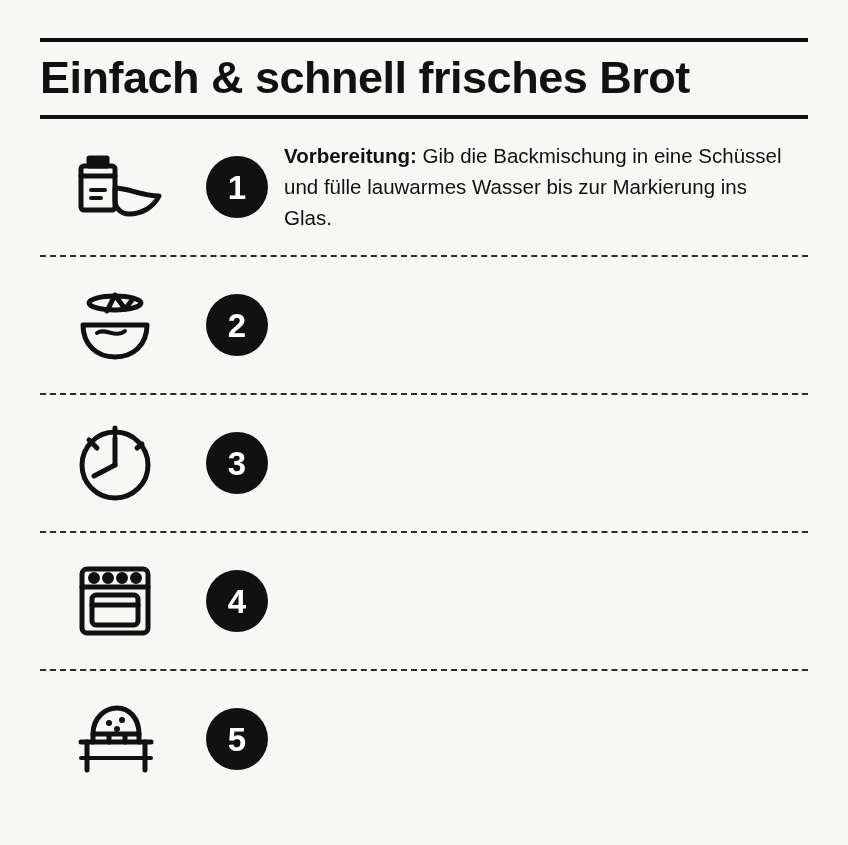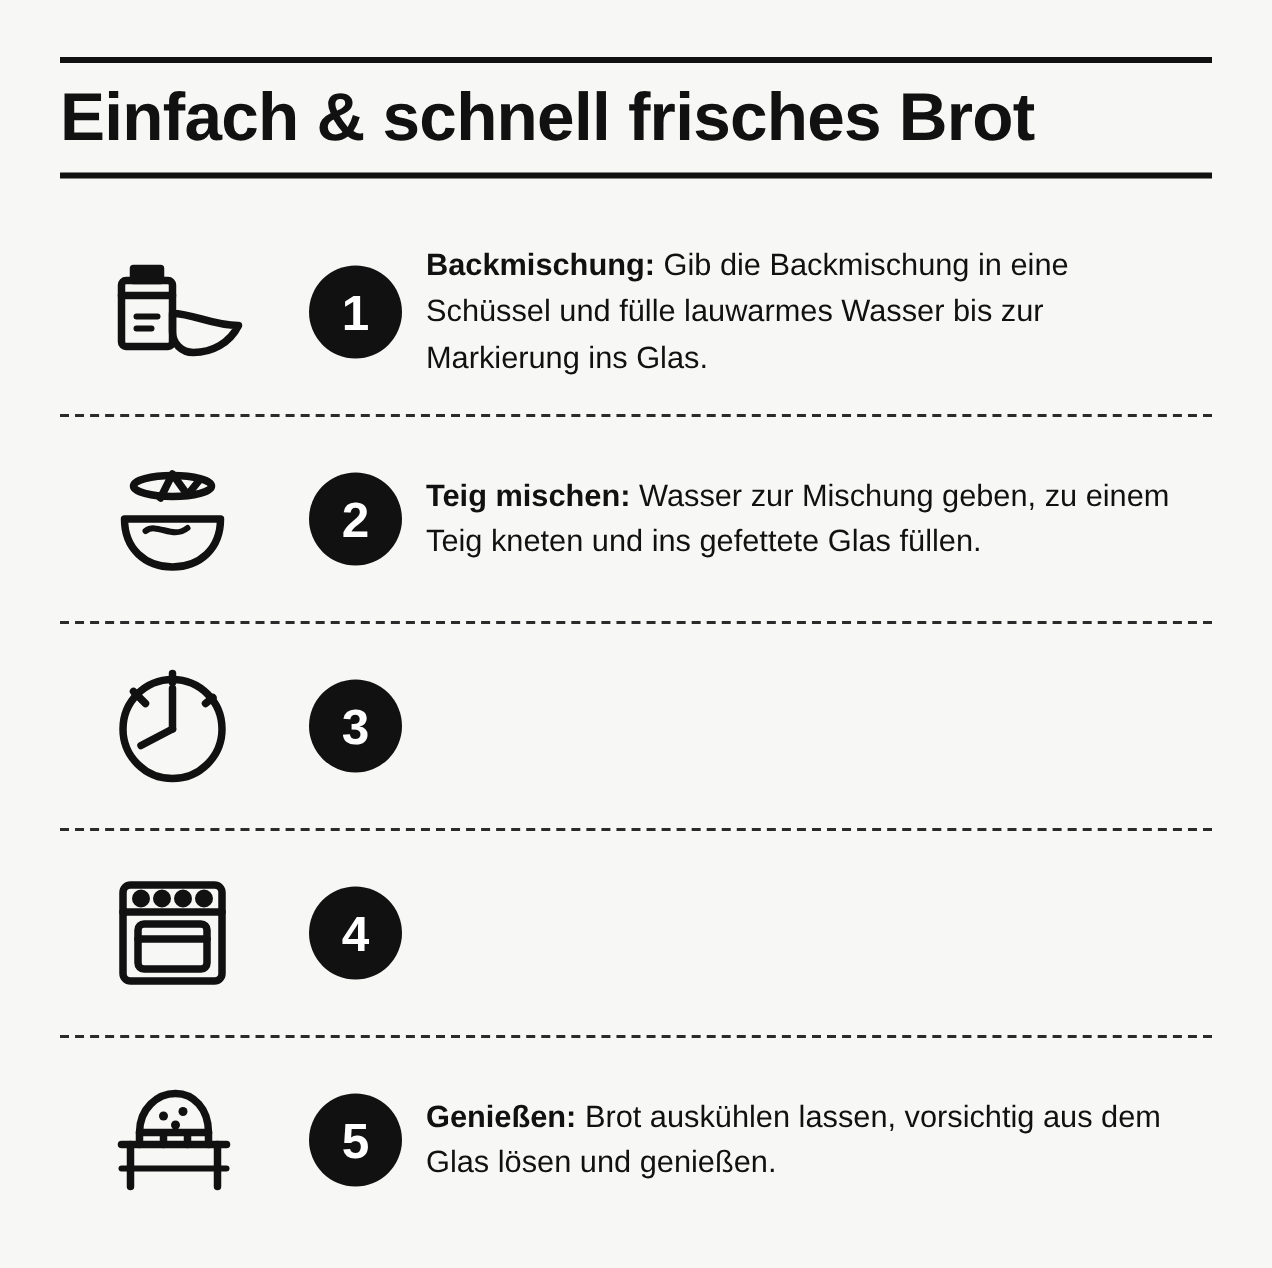--- a/index.html
+++ b/index.html
@@ -19,21 +19,21 @@
     height: 845px;
     box-sizing: border-box;
     padding: 38px 40px 20px 40px;
     display: flex;
     flex-direction: column;
   }
   .title-block {
     border-top: 4px solid #111111;
     border-bottom: 4px solid #111111;
     padding: 12px 0 14px 0;
-    margin: 0 0 21px 0;
+    margin: 0 0 0 0;
   }
   .title {
     font-size: 45px;
     font-weight: bold;
     letter-spacing: -0.5px;
     line-height: 1.05;
     margin: 0;
     color: #111111;
   }
   .steps {
@@ -113,43 +113,38 @@
             <path d="M24 38 h14 M24 46 h10" stroke-width="4"></path>
             <path d="M48 36 C62 36 74 44 92 44 C86 56 74 62 62 62 C54 62 48 56 48 48 Z"></path>
           </svg>
         </span>
       </div>
       <div class="num-cell">
         <div class="num-badge">1</div>
       </div>
       <div class="text-cell">
         <div class="step-text">
-          <b>Backmischung:</b><span> Gib die Backmischung in eine Schüssel und fülle lauwarmes Wasser bis zur Markierung ins Glas.</span>
+          <b>Vorbereitung:</b><span> Gib die Backmischung in eine Schüssel und fülle lauwarmes Wasser bis zur Markierung ins Glas.</span>
         </div>
       </div>
     </div>
 
     <div class="step">
       <div class="icon-cell">
         <span>
           <svg width="96" height="76" viewBox="0 0 96 76" fill="none" stroke="#111111" stroke-width="5" stroke-linecap="round" stroke-linejoin="round">
             <ellipse cx="48" cy="16" rx="26" ry="7"></ellipse>
             <path d="M40 24 L48 8 L58 22 L66 12" stroke-width="5"></path>
             <path d="M16 38 H80 C80 58 66 70 48 70 C30 70 16 58 16 38 Z"></path>
             <path d="M30 46 C38 40 48 52 58 44" stroke-width="4"></path>
           </svg>
         </span>
       </div>
       <div class="num-cell">
         <div class="num-badge">2</div>
-      </div>
-      <div class="text-cell">
-        <div class="step-text">
-          <b>Teig mischen:</b><span> Wasser zur Mischung geben, zu einem Teig kneten und ins gefettete Glas füllen.</span>
-        </div>
       </div>
     </div>
 
     <div class="step">
       <div class="icon-cell">
         <span>
           <svg width="86" height="86" viewBox="0 0 86 86" fill="none" stroke="#111111" stroke-width="5" stroke-linecap="round" stroke-linejoin="round">
             <circle cx="43" cy="45" r="33"></circle>
             <path d="M43 45 V18"></path>
             <path d="M43 45 L22 56"></path>
@@ -195,21 +190,16 @@
             <path d="M14 46 H84"></path>
             <path d="M26 46 V38 M42 46 V40 M58 46 V40 M72 46 V38"></path>
             <path d="M20 46 V74 M78 46 V74"></path>
             <path d="M14 62 H84" stroke-width="4"></path>
           </svg>
         </span>
       </div>
       <div class="num-cell">
         <div class="num-badge">5</div>
       </div>
-      <div class="text-cell">
-        <div class="step-text">
-          <b>Genießen:</b><span> Brot auskühlen lassen, vorsichtig aus dem Glas lösen und genießen.</span>
-        </div>
-      </div>
     </div>
 
   </div>
 </div>
 
 </body></html>

